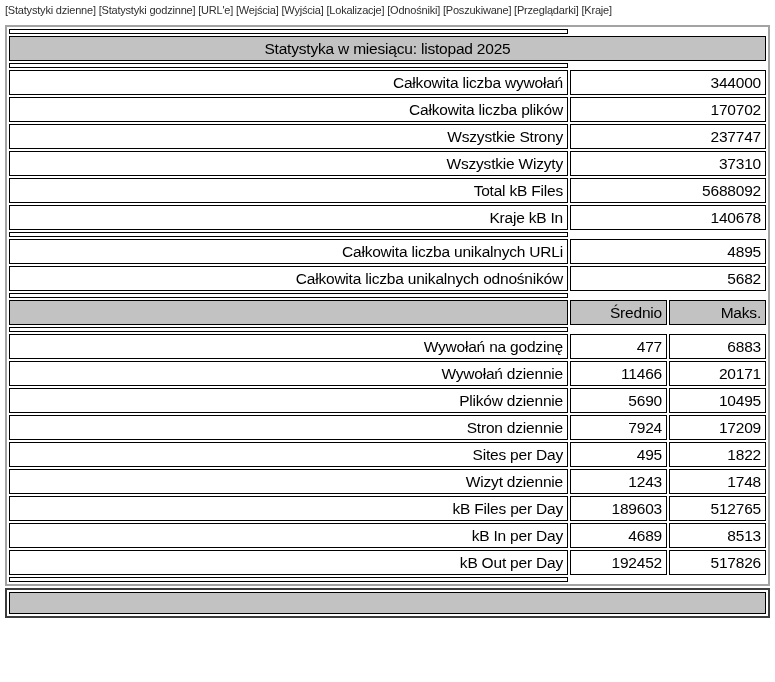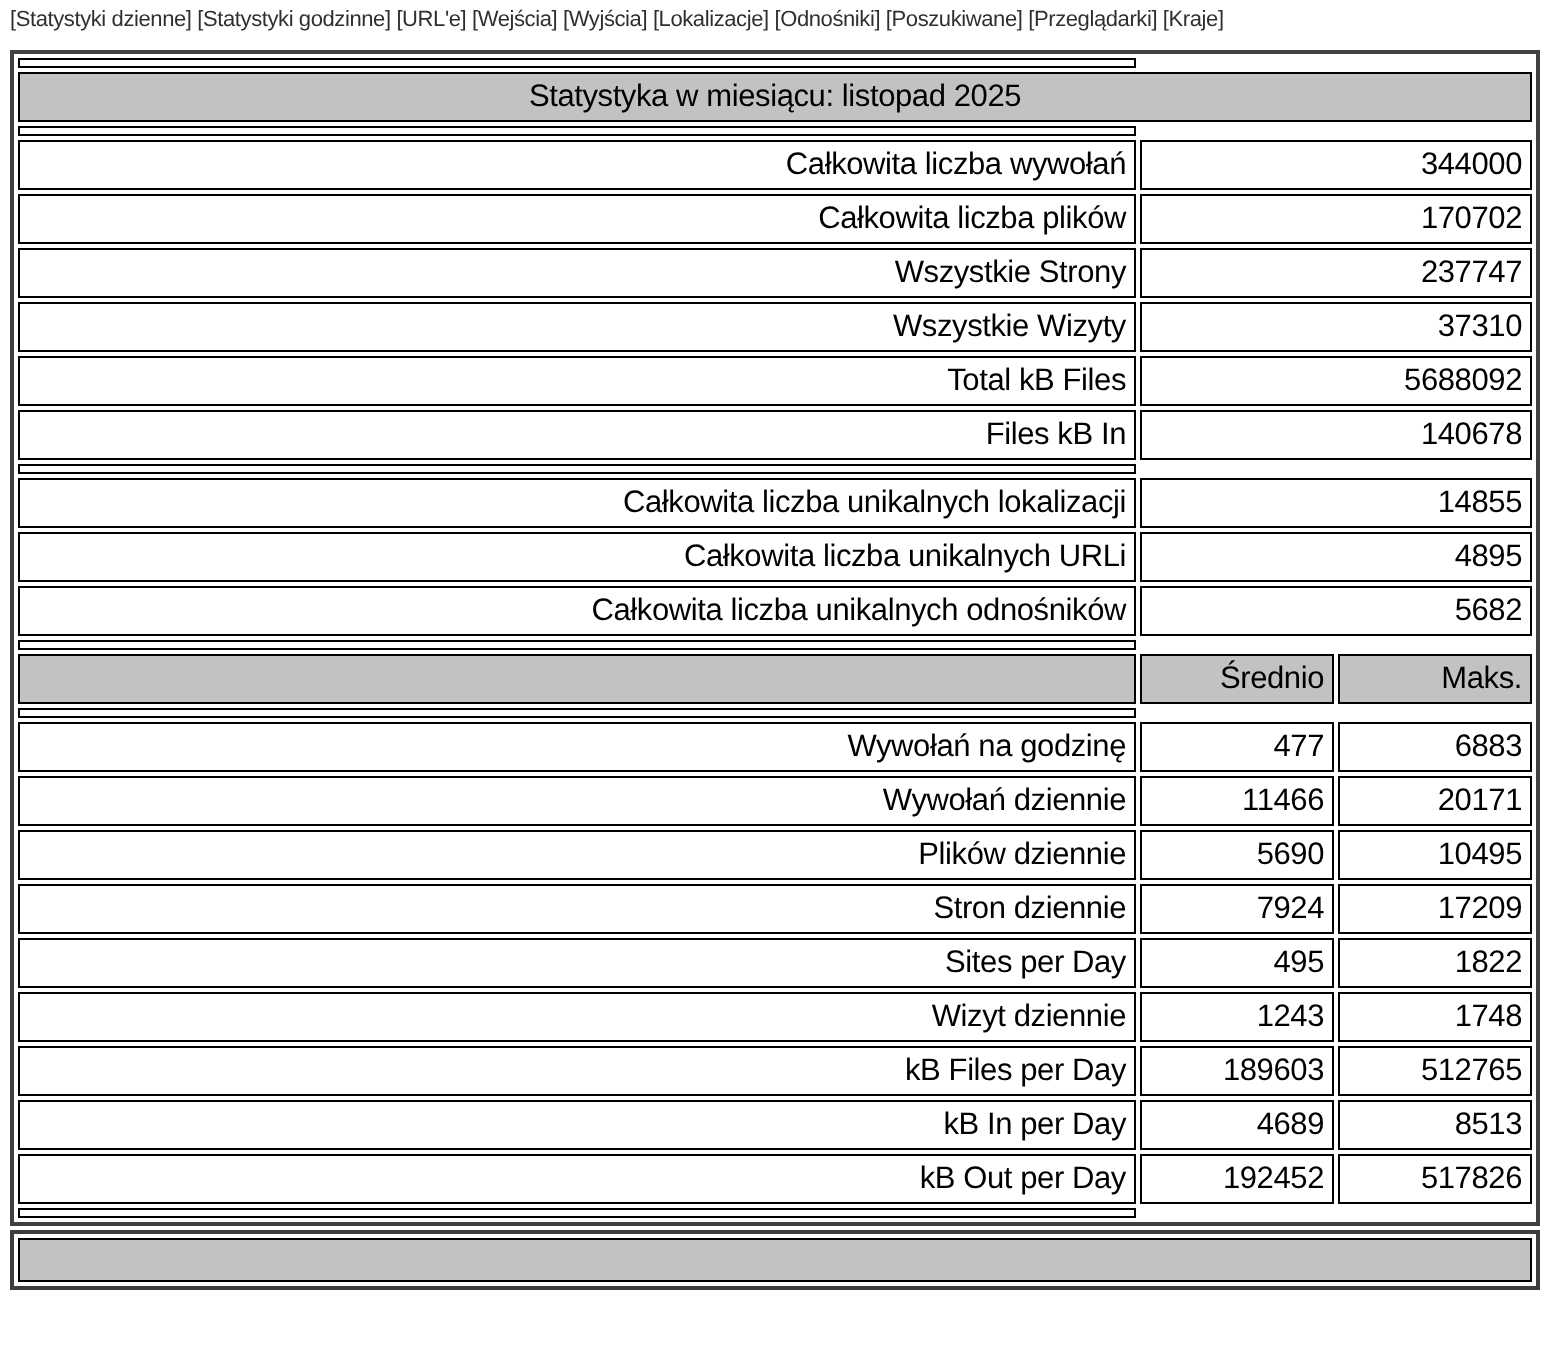--- a/index.html
+++ b/index.html
@@ -23,21 +23,21 @@
     white-space: nowrap;
     letter-spacing: -0.2px;
   }
   .nav a {
     color: #2f2f2f;
     text-decoration: none;
   }
   table.stats {
     border-collapse: separate;
     border-spacing: 2px;
-    border: 2px solid #404040;
+    border: 2px solid #a3a3a3;
     width: 765px;
     table-layout: fixed;
     background: #ffffff;
   }
   table.stats td, table.stats th {
     border: 1px solid #000000;
     padding: 0 4px;
     font-size: 15.5px;
     line-height: 23px;
     font-weight: normal;
@@ -141,32 +141,28 @@
     </tr>
     <tr>
       <td class="lbl">Wszystkie Wizyty</td>
       <td class="num" colspan="2">37310</td>
     </tr>
     <tr>
       <td class="lbl">Total kB Files</td>
       <td class="num" colspan="2">5688092</td>
     </tr>
     <tr>
-      <td class="lbl">Files kB In</td>
+      <td class="lbl">Kraje kB In</td>
       <td class="num" colspan="2">140678</td>
     </tr>
 
     <tr class="sp">
           <td></td>
         </tr>
 
-    <tr>
-      <td class="lbl">Całkowita liczba unikalnych lokalizacji</td>
-      <td class="num" colspan="2">14855</td>
-    </tr>
     <tr>
       <td class="lbl">Całkowita liczba unikalnych URLi</td>
       <td class="num" colspan="2">4895</td>
     </tr>
     <tr>
       <td class="lbl">Całkowita liczba unikalnych odnośników</td>
       <td class="num" colspan="2">5682</td>
     </tr>
 
     <tr class="sp">

